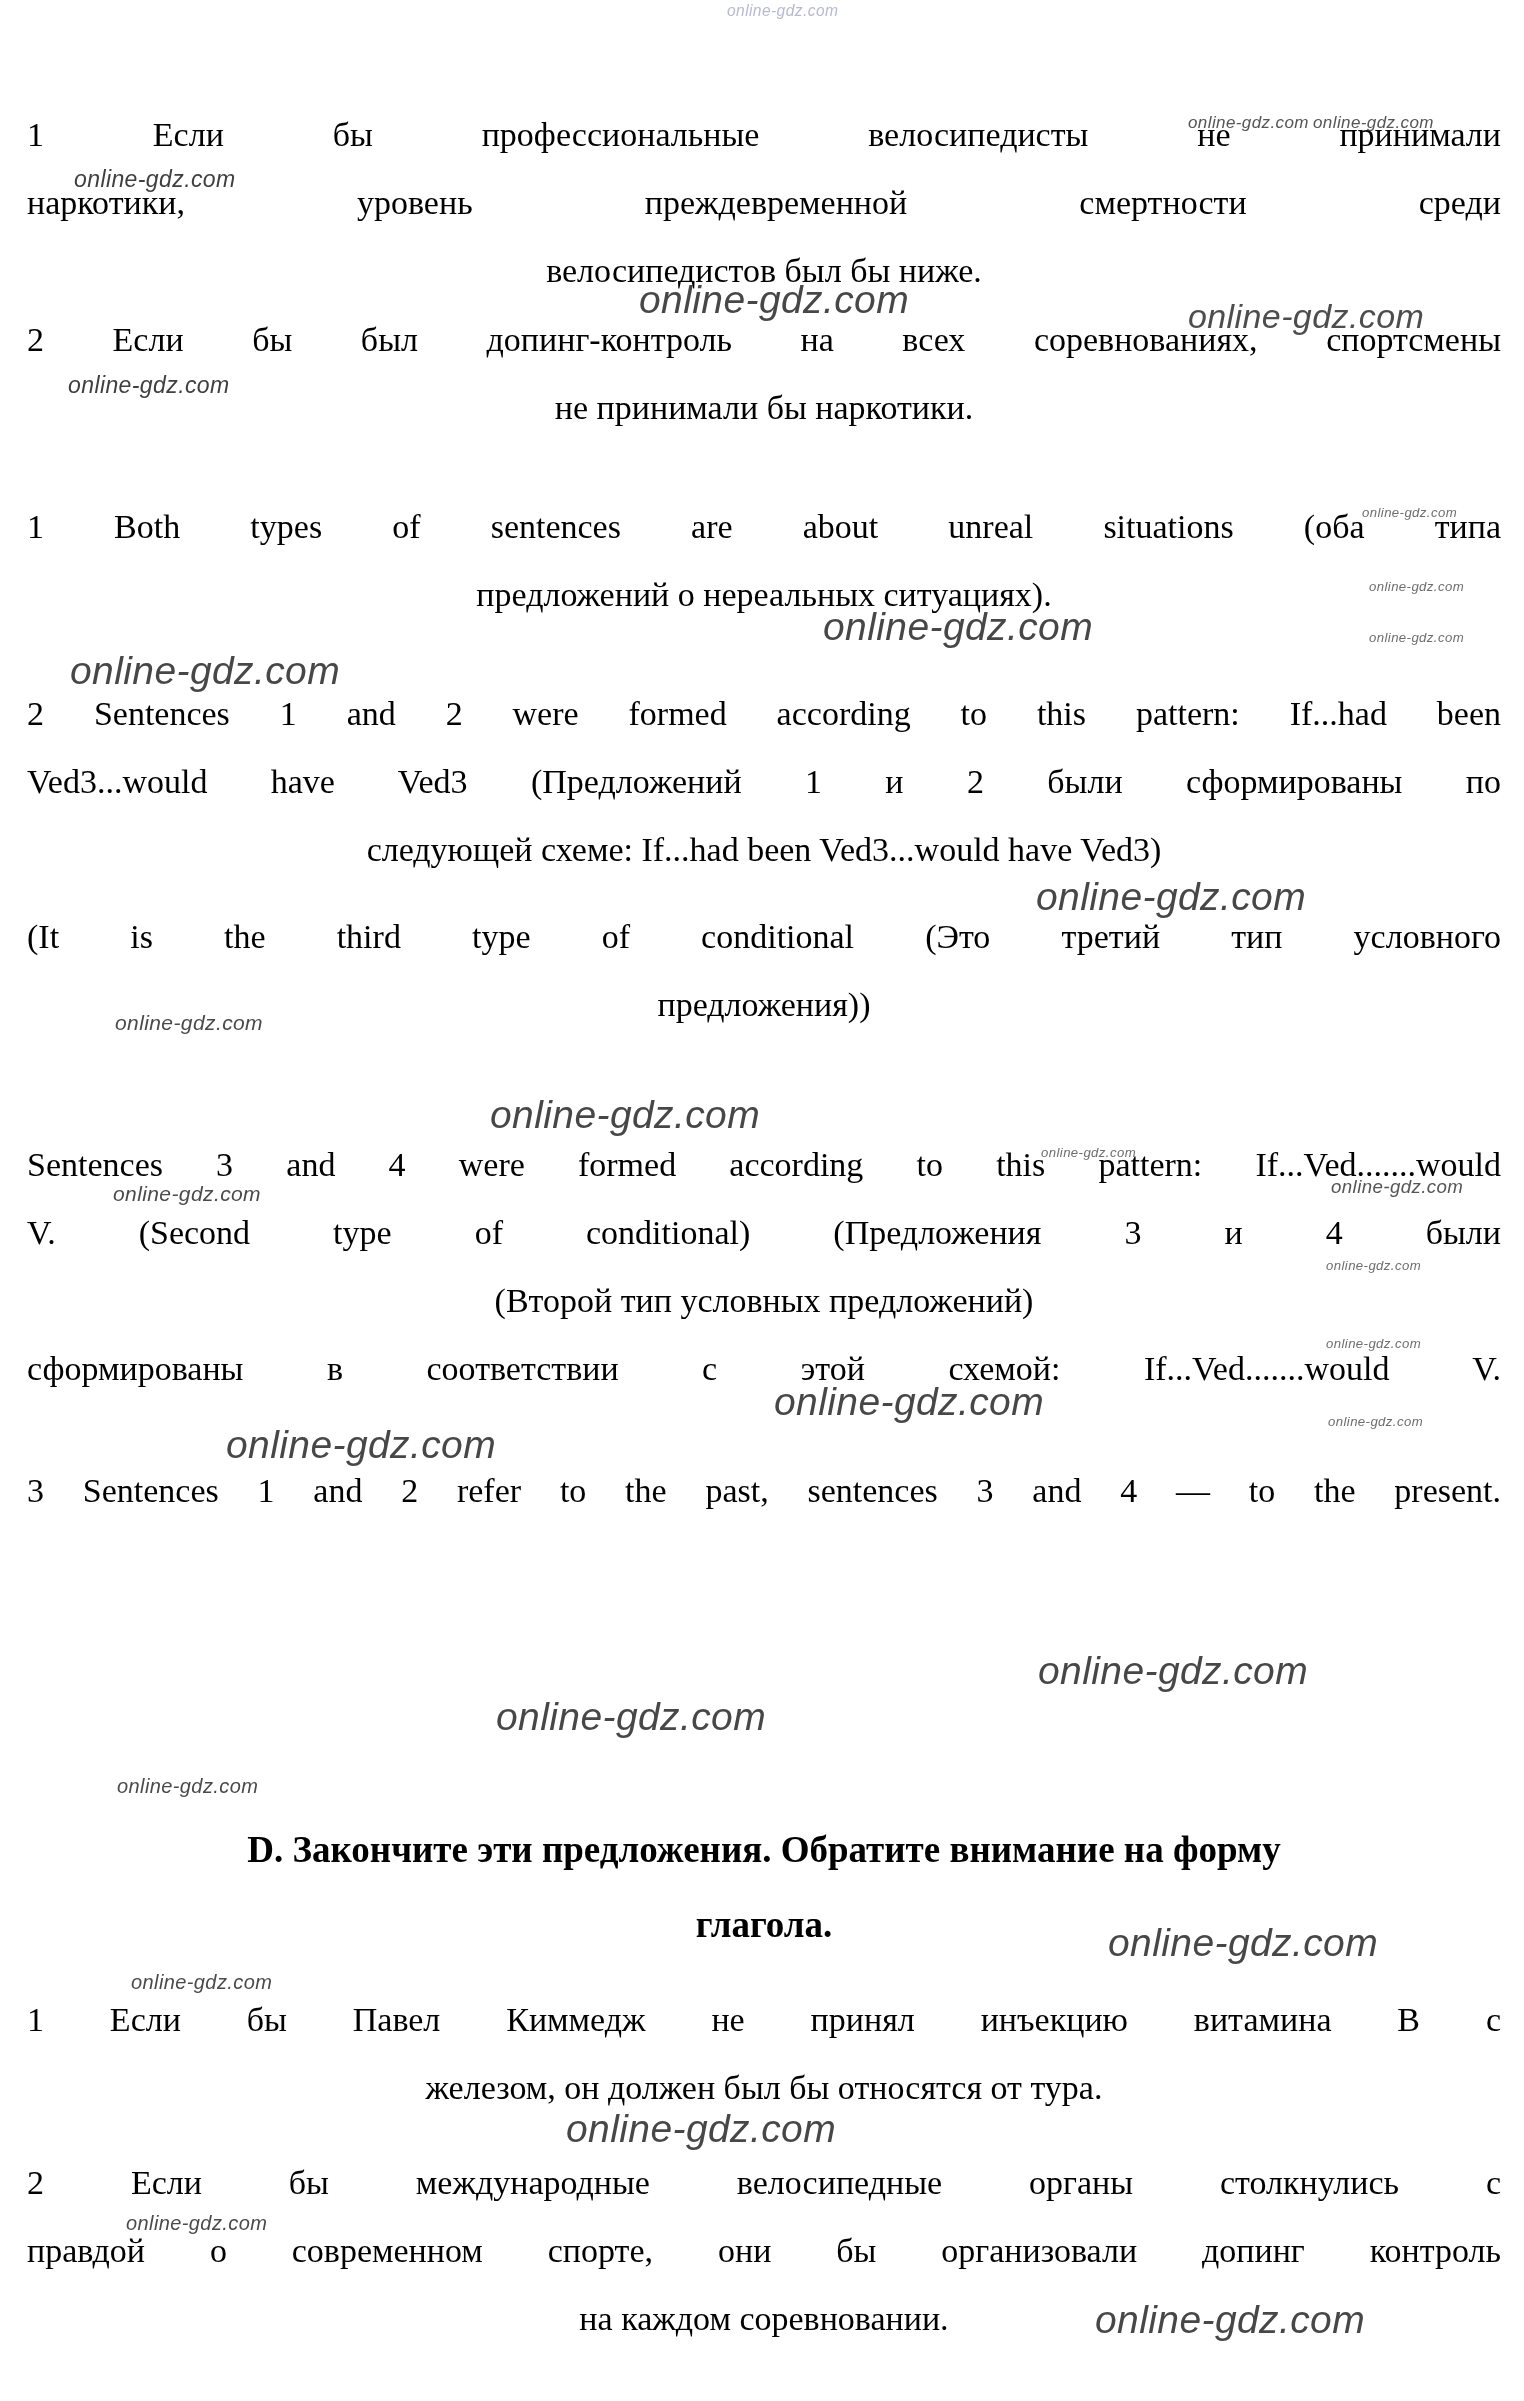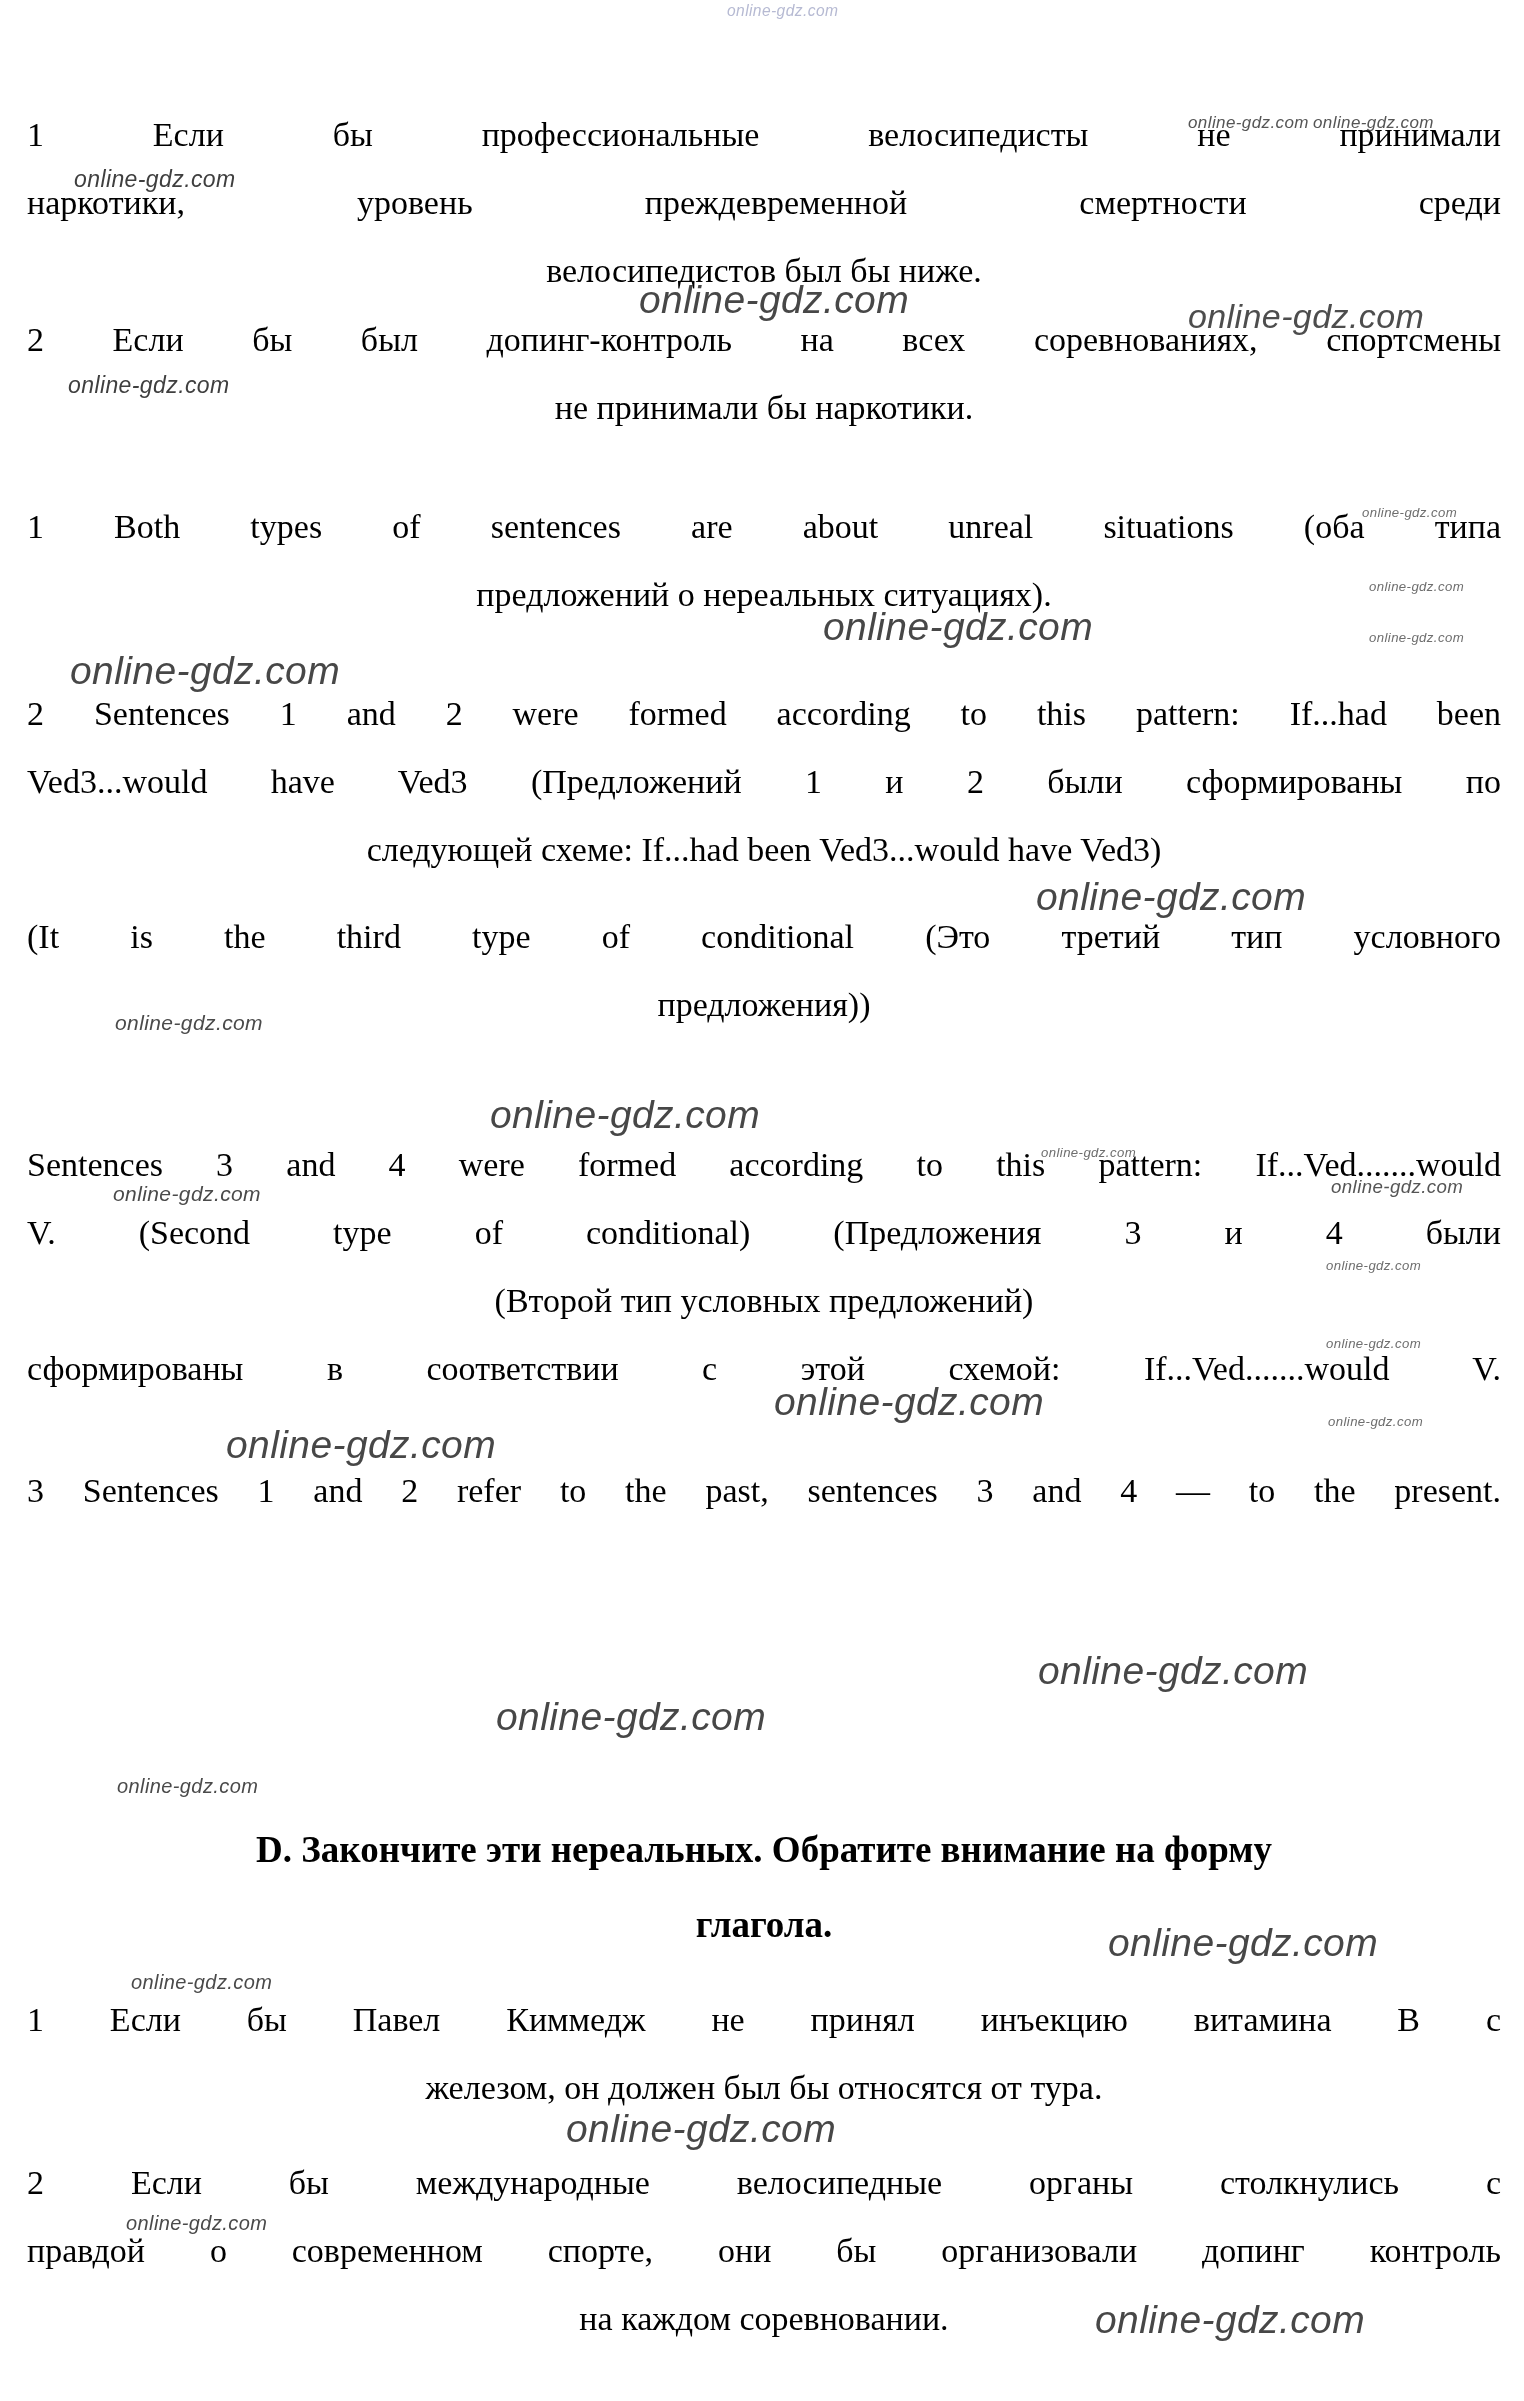--- a/index.html
+++ b/index.html
@@ -75,21 +75,21 @@
     <div class="line j">V. (Second type of conditional) (Предложения 3 и 4 были</div>
     <div class="line">(Второй тип условных предложений)</div>
     <div class="line j">сформированы в соответствии с этой схемой: If...Ved.......would V.</div>
   </div>
 
   <div class="para" style="top:1457px">
     <div class="line j">3 Sentences 1 and 2 refer to the past, sentences 3 and 4 — to the present.</div>
   </div>
 
   <div class="para heading" style="top:1812px">
-    <div class="line">D. Закончите эти нереальных. Обратите внимание на форму</div>
+    <div class="line">D. Закончите эти предложения. Обратите внимание на форму</div>
     <div class="line">глагола.</div>
   </div>
 
   <div class="para" style="top:1986px">
     <div class="line j">1 Если бы Павел Киммедж не принял инъекцию витамина В с</div>
     <div class="line">железом, он должен был бы относятся от тура.</div>
   </div>
 
   <div class="para" style="top:2149px">
     <div class="line j">2 Если бы международные велосипедные органы столкнулись с</div>

